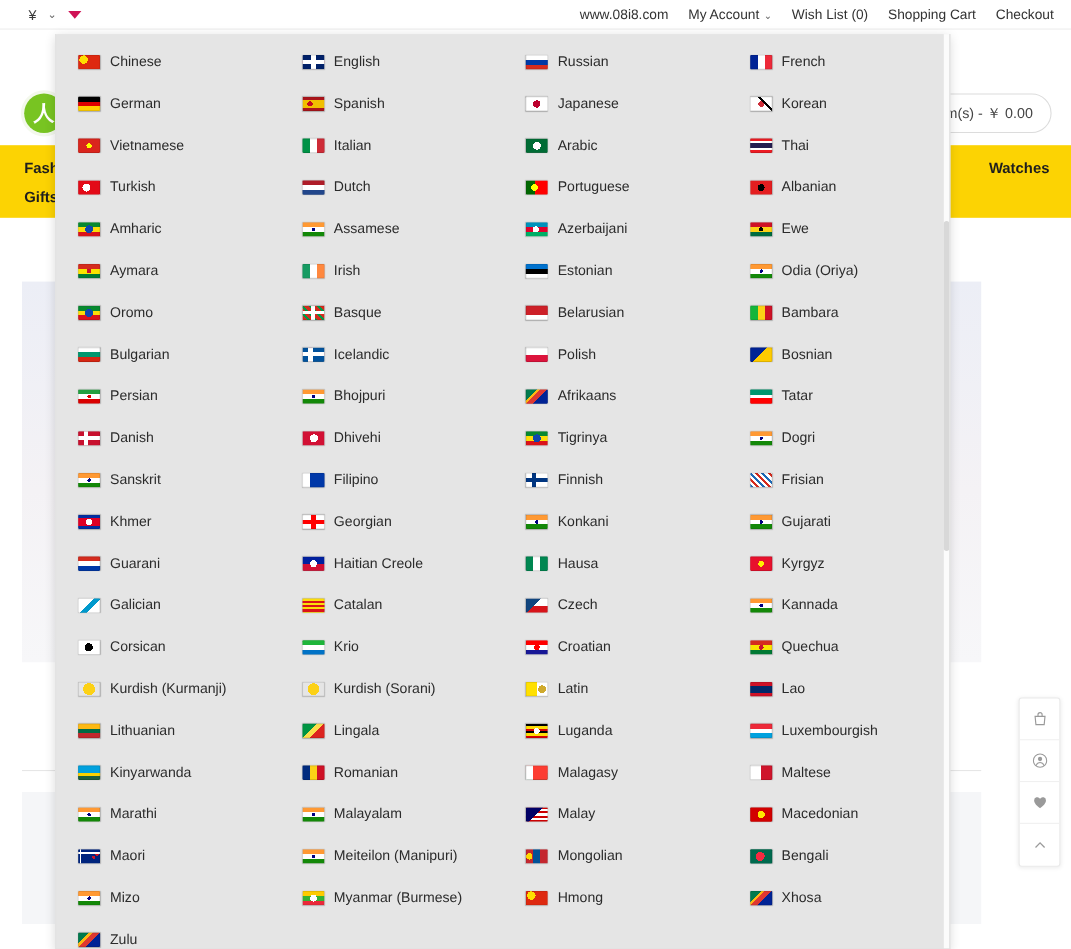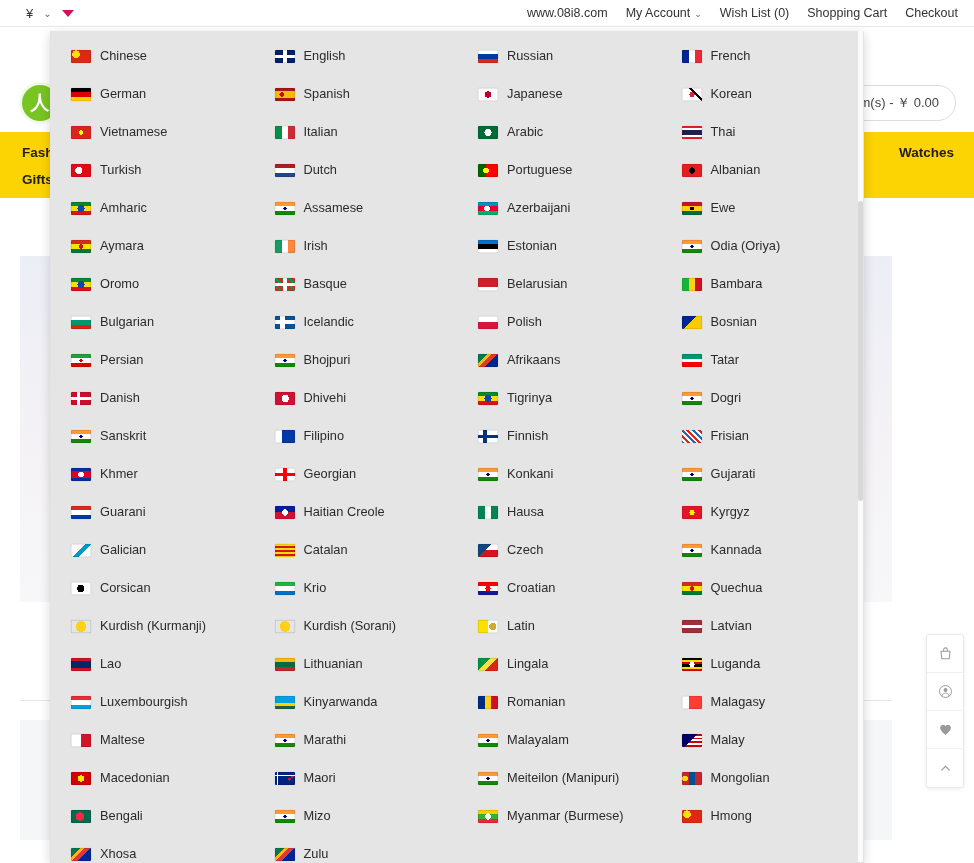--- a/index.html
+++ b/index.html
@@ -436,24 +436,20 @@
         </div>
         <div class="lang-item">
           <span class="flag" style="background-image: radial-gradient(circle, rgb(252, 209, 22) 0px, rgb(252, 209, 22) 45%, transparent 45%);"></span>
           <span class="lang-label">Kurdish (Sorani)</span>
         </div>
         <div class="lang-item">
           <span class="flag" style="background-image: radial-gradient(circle at 74% 50%, rgb(207, 170, 46) 0px, rgb(207, 170, 46) 22%, transparent 22%), linear-gradient(90deg, rgb(255, 224, 0) 0px, rgb(255, 224, 0) 50%, rgb(255, 255, 255) 50%);"></span>
           <span class="lang-label">Latin</span>
         </div>
         <div class="lang-item">
-          <span class="flag" style="background-image: linear-gradient(rgb(158, 48, 57) 0px, rgb(158, 48, 57) 40%, rgb(255, 255, 255) 40%, rgb(255, 255, 255) 60%, rgb(158, 48, 57) 60%);"></span>
-          <span class="lang-label">Latvian</span>
-        </div>
-        <div class="lang-item">
           <span class="flag" style="background-image: linear-gradient(rgb(206, 17, 38) 0px, rgb(206, 17, 38) 25%, rgb(0, 40, 104) 25%, rgb(0, 40, 104) 75%, rgb(206, 17, 38) 75%);"></span>
           <span class="lang-label">Lao</span>
         </div>
         <div class="lang-item">
           <span class="flag" style="background-image: linear-gradient(rgb(253, 185, 19) 0px, rgb(253, 185, 19) 33.3%, rgb(0, 106, 68) 33.3%, rgb(0, 106, 68) 66.6%, rgb(193, 39, 45) 66.6%);"></span>
           <span class="lang-label">Lithuanian</span>
         </div>
         <div class="lang-item">
           <span class="flag" style="background-image: linear-gradient(135deg, rgb(0, 149, 67) 0px, rgb(0, 149, 67) 38%, rgb(251, 222, 74) 38%, rgb(251, 222, 74) 58%, rgb(220, 36, 31) 58%);"></span>
           <span class="lang-label">Lingala</span>

